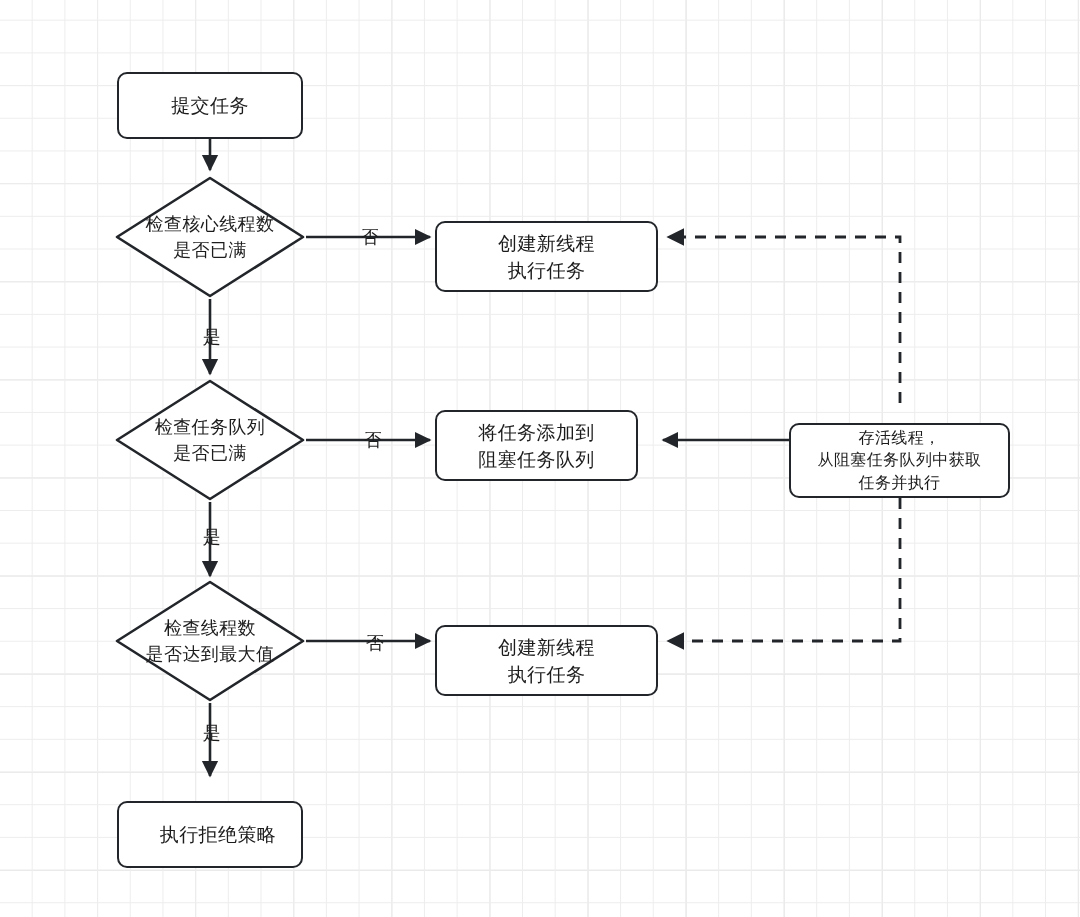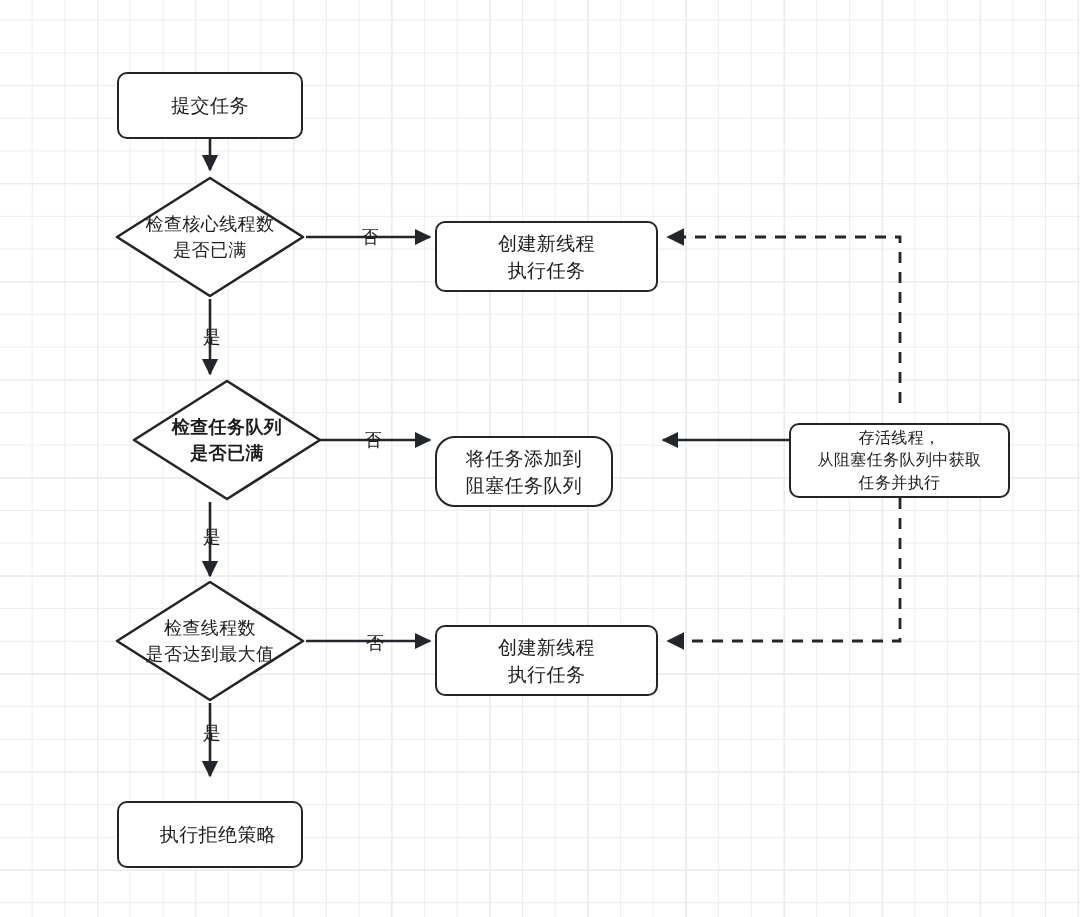--- a/index.html
+++ b/index.html
@@ -125,21 +125,21 @@
 
   <div class="node box" style="left:117px; top:52px; width:186px; height:67px;">
     <span>提交任务</span>
   </div>
 
   <div class="node box" style="left:435px; top:201px; width:223px; height:71px;">
     <span>创建新线程
 执行任务</span>
   </div>
 
-  <div class="node box" style="left:435px; top:416px; width:178px; height:71px;border-radius:20px;">
+  <div class="node box" style="left:435px; top:390px; width:203px; height:71px;">
     <span>将任务添加到
 阻塞任务队列</span>
   </div>
 
   <div class="node box" style="left:789px; top:403px; width:221px; height:75px; font-size:16px; line-height:1.38;">
     <span>存活线程，
 从阻塞任务队列中获取
 任务并执行</span>
   </div>
 
@@ -153,21 +153,21 @@
   </div>
 
   <div class="diamond-wrap" style="left:114px; top:175px; width:192px; height:124px;">
     <svg width="192" height="124" viewBox="0 0 192 124" xmlns="http://www.w3.org/2000/svg">
       <polygon points="96,3 189,62 96,121 3,62" fill="#ffffff" stroke="#22252a" stroke-width="2.6" stroke-linejoin="round"></polygon>
     </svg>
     <div class="diamond-label">检查核心线程数
 是否已满</div>
   </div>
 
-  <div class="diamond-wrap" style="left:131px; top:378px; width:192px; height:124px;font-weight:bold;">
+  <div class="diamond-wrap" style="left:114px; top:378px; width:192px; height:124px;">
     <svg width="192" height="124" viewBox="0 0 192 124" xmlns="http://www.w3.org/2000/svg">
       <polygon points="96,3 189,62 96,121 3,62" fill="#ffffff" stroke="#22252a" stroke-width="2.6" stroke-linejoin="round"></polygon>
     </svg>
     <div class="diamond-label">检查任务队列
 是否已满</div>
   </div>
 
   <div class="diamond-wrap" style="left:114px; top:579px; width:192px; height:124px;">
     <svg width="192" height="124" viewBox="0 0 192 124" xmlns="http://www.w3.org/2000/svg">
       <polygon points="96,3 189,62 96,121 3,62" fill="#ffffff" stroke="#22252a" stroke-width="2.6" stroke-linejoin="round"></polygon>

